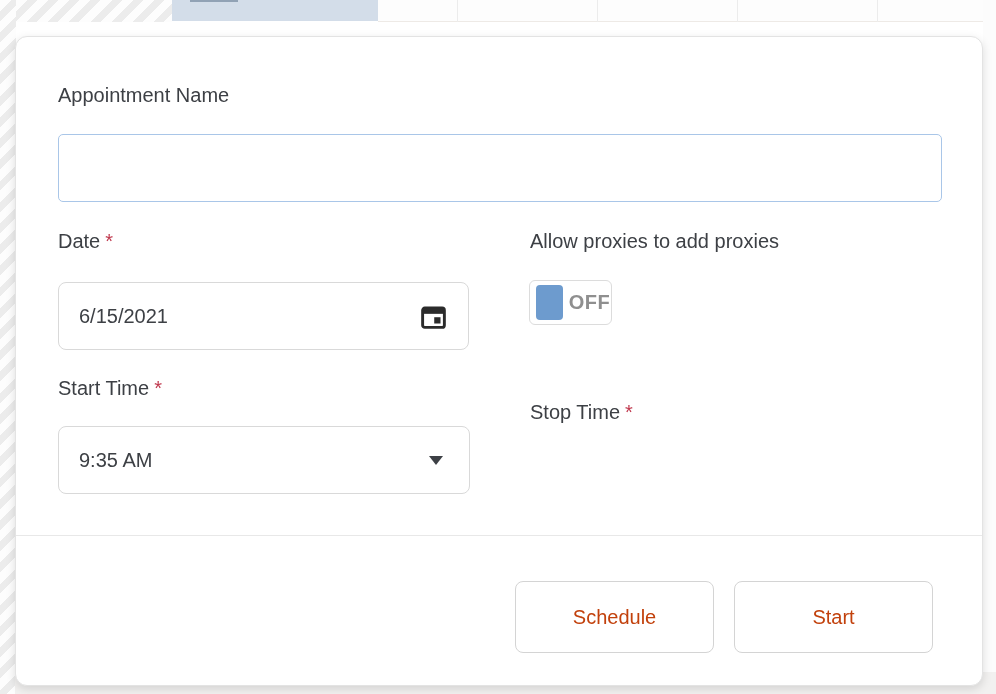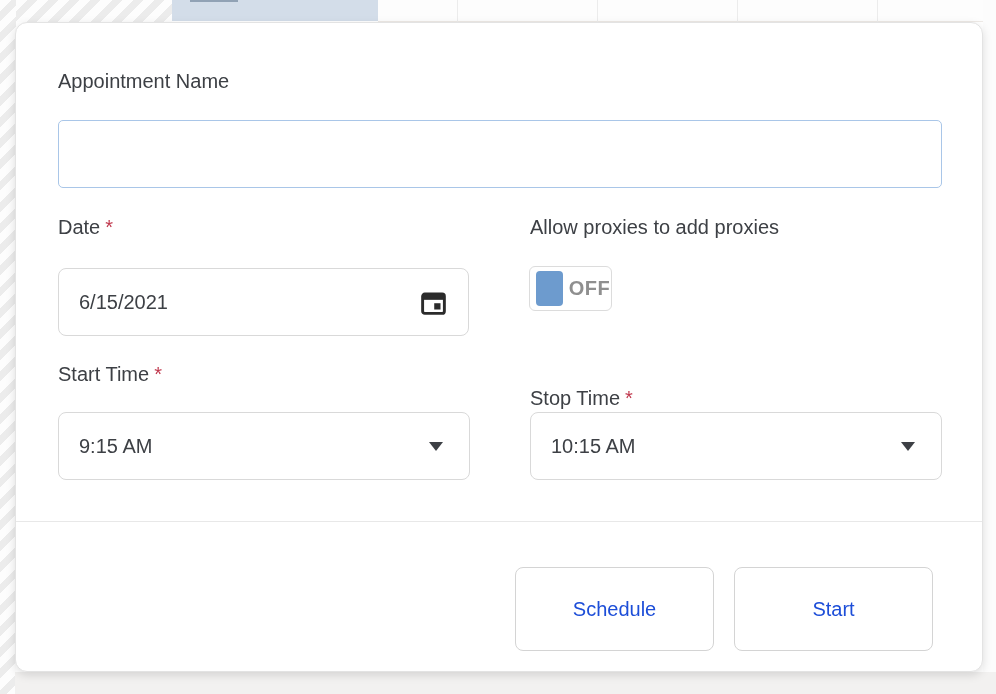--- a/index.html
+++ b/index.html
@@ -42,21 +42,21 @@
     position: absolute; left: 983px; top: 0; width: 13px; height: 672px;
     background: #fcfcfc;
   }
   .bottom-strip {
     position: absolute; left: 15px; top: 672px; width: 981px; height: 22px;
     background: #f2f1f0;
   }
 
   
   .modal {
-    position: absolute; left: 15px; top: 22px; width: 968px; height: 650px;
+    position: absolute; left: 15px; top: 36px; width: 968px; height: 650px;
     background: #ffffff;
     border: 1px solid #e3e3e3;
     border-radius: 12px;
     box-shadow: 0 3px 10px rgba(0,0,0,0.13);
     text-decoration: underline;
   }
 
   .field-label {
     position: absolute;
     font-size: 20px;
@@ -130,27 +130,27 @@
     font-size: 20px; font-weight: 700; letter-spacing: 0.5px;
     color: #8f8f8f;
   }
 
   .divider {
     position: absolute; left: 0; top: 498px; width: 100%; height: 1px;
     background: #e8e8e8;
   }
 
   .btn {
-    position: absolute; top: 544px; width: 199px; height: 84px;
+    position: absolute; top: 544px; width: 199px; height: 72px;
     background: #ffffff;
     border: 1px solid #d4d4d4;
     border-radius: 8px;
     font-family: "Liberation Sans", sans-serif;
     font-size: 20px;
-    color: #1d4ed8;
+    color: #c2410c;
     cursor: pointer;
   }
   .btn-schedule { left: 499px; }
   .btn-cancel { left: 718px; }
 
   .lbl-appointment { left: 42px; top: 44px; }
   .lbl-date { left: 42px; top: 190px; text-align: right; }
   .lbl-proxies { left: 514px; top: 190px; }
   .lbl-start { left: 42px; top: 337px; }
   .lbl-stop { left: 514px; top: 337px; margin-top: 24px; }
@@ -209,28 +209,24 @@
 
     <div class="field-label lbl-start">
       <span>Start Time</span><span class="required">*</span>
     </div>
 
     <div class="field-label lbl-stop">
       <span>Stop Time</span><span class="required">*</span>
     </div>
 
     <div class="field-box start-field">
-      <span class="value">9:15 AM</span>
+      <span class="value">9:35 AM</span>
       <span class="caret"></span>
     </div>
 
-    <div class="field-box stop-field">
-      <span class="value">10:15 AM</span>
-      <span class="caret"></span>
-    </div>
 
     <div class="divider"></div>
 
     <button class="btn btn-schedule">Schedule</button>
     <button class="btn btn-cancel">Start</button>
 
   </div>
 </div>
 
 </body></html>

